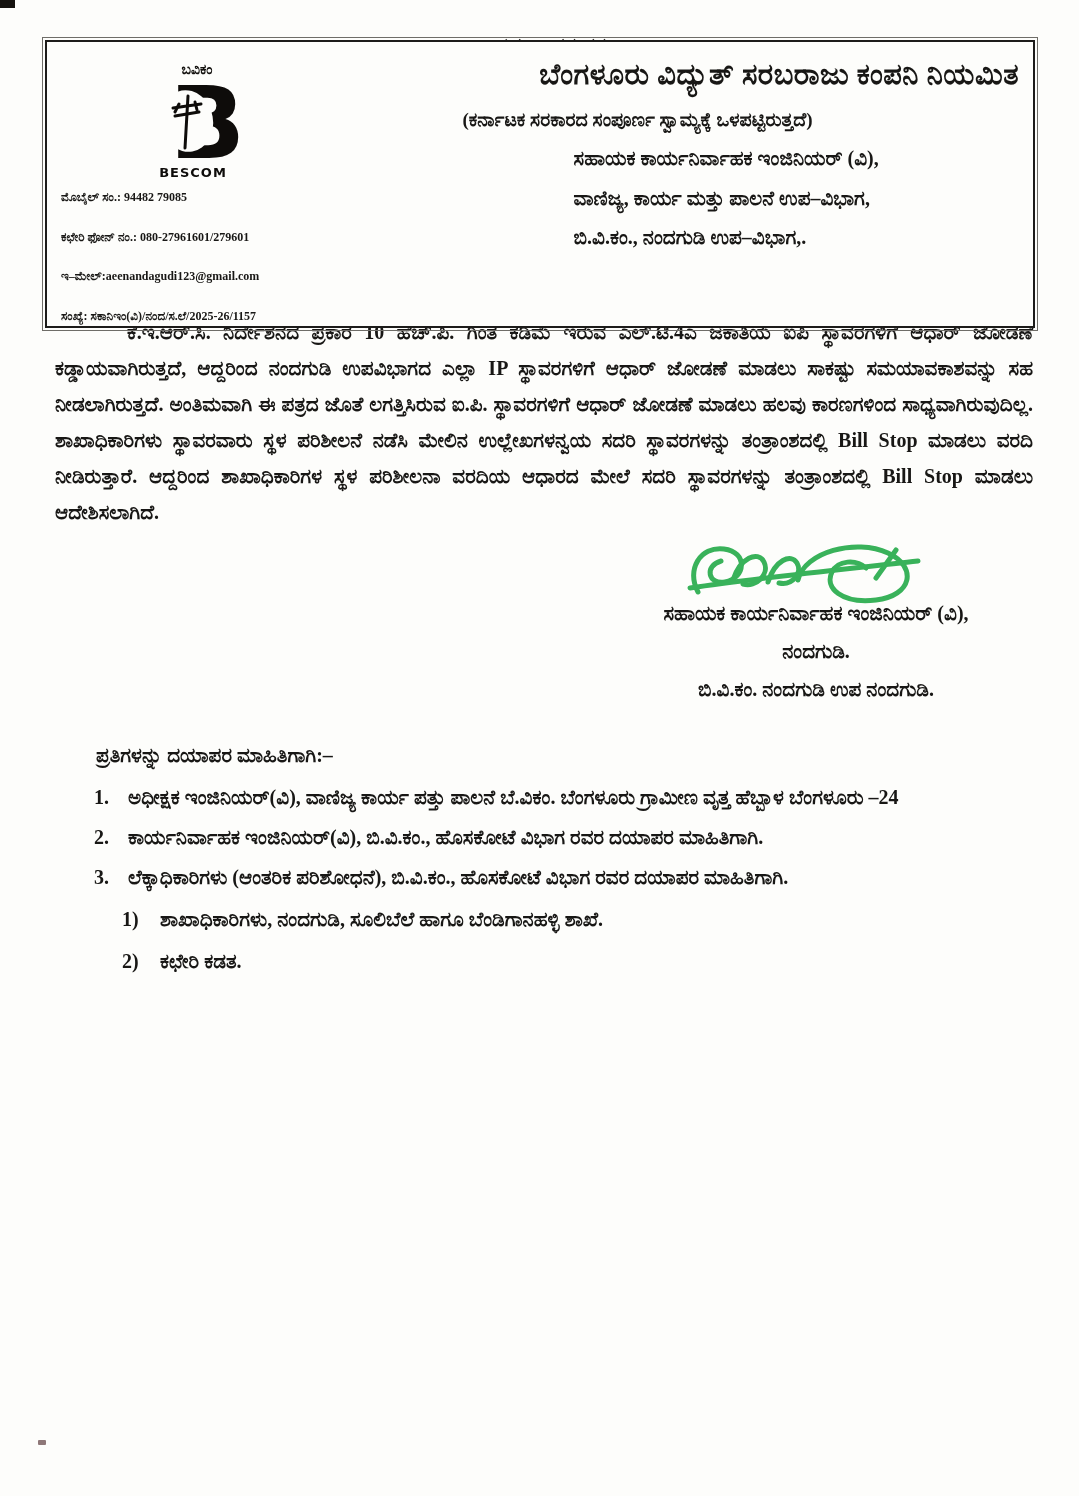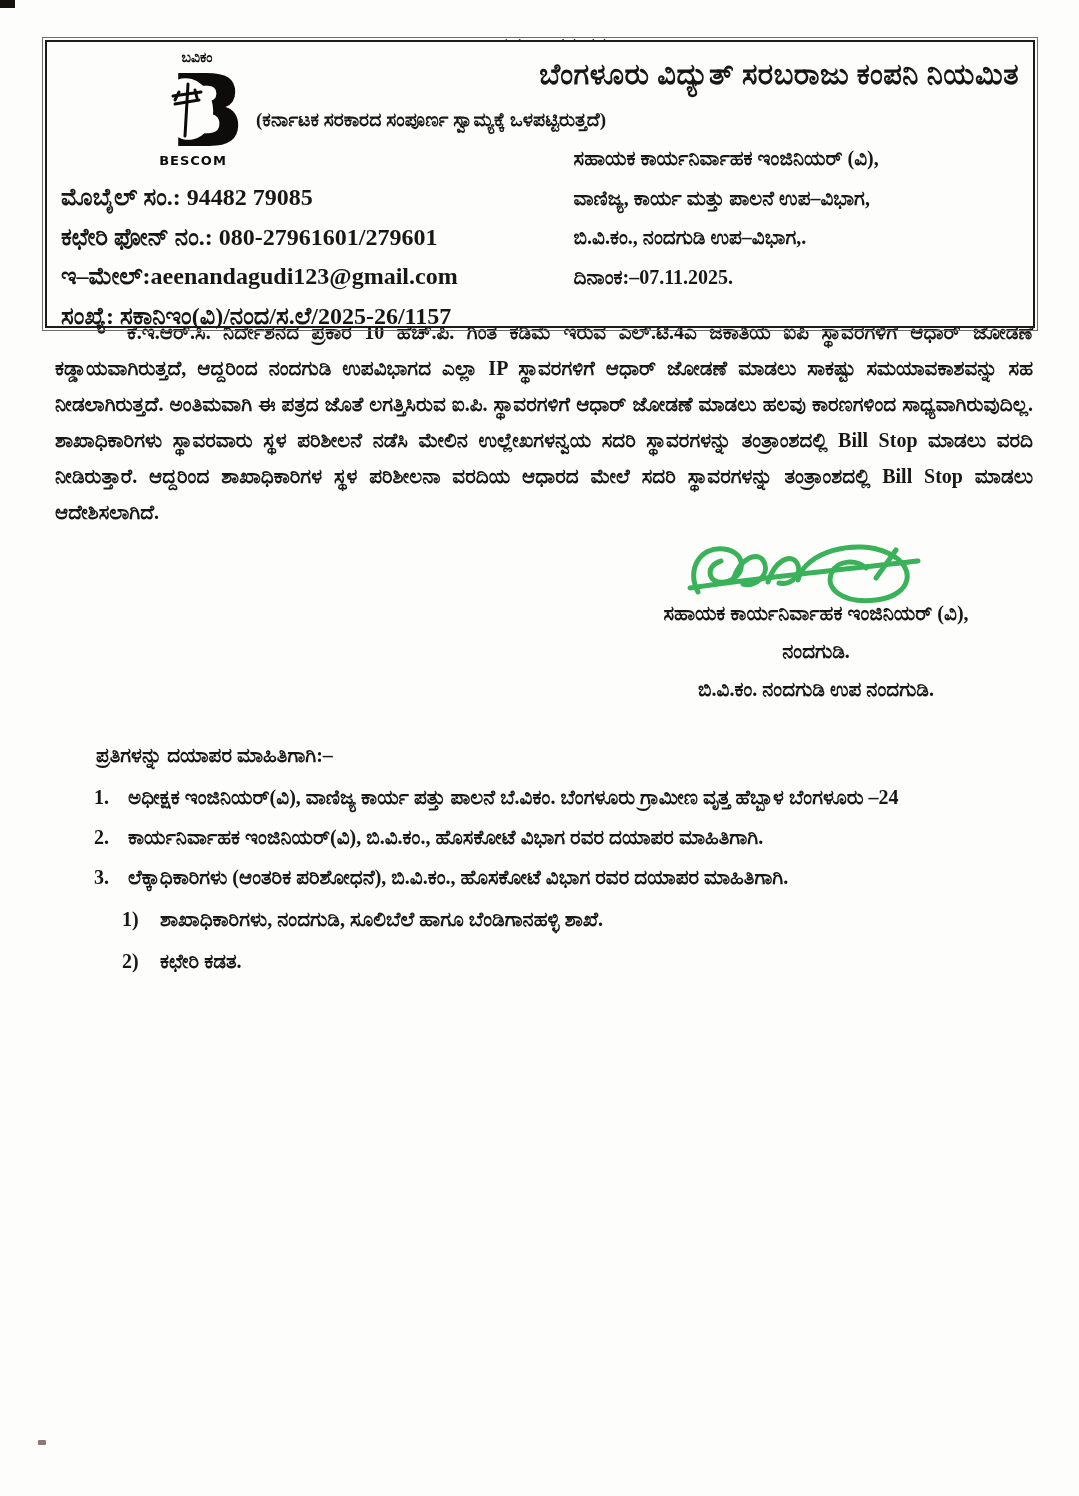--- a/index.html
+++ b/index.html
@@ -17,31 +17,31 @@
   }
   
   .header-box{
     position:absolute;left:45px;top:40px;width:990px;height:288px;
     border:2px solid #1d1c1a;
     outline:1px solid #6f6d68;outline-offset:2px;
     box-sizing:border-box;
     padding:8px 14px 10px 14px;
     background:#fdfdfb;
   }
-  .logo{position:absolute;left:88px;top:4px;width:118px;text-align:center;}
+  .logo{position:absolute;left:88px;top:16px;width:118px;text-align:center;}
   .company-name{
     margin:4px 0 0 195px;text-align:right;
     font-size:29px;font-weight:bold;line-height:40px;letter-spacing:.5px;
   }
   .company-sub{
-    margin:12px 0 0 195px;text-align:left;
+    margin:12px 0 0 195px;text-align:center;
     font-size:19px;font-weight:bold;line-height:27px;
   }
   .header-cols{display:flex;margin-top:6px;}
-  .left-col{flex:0 0 51%;margin-top:39px;font-size:24px;font-weight:bold;line-height:39.5px;}
+  .left-col{flex:0 0 51%;margin-top:39px;font-size:12px;font-weight:bold;line-height:39.5px;}
   .right-col{flex:1;font-size:20px;font-weight:bold;line-height:39.5px;padding-left:24px;}
   .left-col div,.right-col div{white-space:nowrap;}
   
   .doc-title{
     text-align:center;margin-top:34px;
     font-size:21px;font-weight:bold;
     text-decoration:underline;text-underline-offset:5px;text-decoration-thickness:2px;
   }
   .subject{
     margin:26px 62px 0 140px;
@@ -110,21 +110,20 @@
       <div class="left-col">
         <div>ಮೊಬೈಲ್ ಸಂ.: 94482 79085</div>
         <div>ಕಛೇರಿ ಫೋನ್ ನಂ.: 080-27961601/279601</div>
         <div>ಇ–ಮೇಲ್:aeenandagudi123@gmail.com</div>
         <div>ಸಂಖ್ಯೆ: ಸಕಾನಿಇಂ(ವಿ)/ನಂದ/ಸ.ಲೆ/2025-26/1157</div>
       </div>
       <div class="right-col">
         <div>ಸಹಾಯಕ ಕಾರ್ಯನಿರ್ವಾಹಕ ಇಂಜಿನಿಯರ್ (ವಿ),</div>
         <div>ವಾಣಿಜ್ಯ, ಕಾರ್ಯ ಮತ್ತು ಪಾಲನೆ ಉಪ–ವಿಭಾಗ,</div>
         <div>ಬಿ.ವಿ.ಕಂ., ನಂದಗುಡಿ ಉಪ–ವಿಭಾಗ,.</div>
-        <div>ದಿನಾಂಕ:–07.11.2025.</div>
       </div>
     </div>
   </div>
 
   <div class="doc-title">ಅಧಿಕೃತ ಜ್ಞಾಪನ ಪತ್ರ</div>
 
   <div class="subject">
     <span class="lbl">ವಿಷಯ:</span><span>10 ಹೆಚ್.ಪಿ. ಗಿಂತ ಕಡಿಮೆ ಸಂಪರ್ಕ ಭಾರವಿರುವ ಎಲ್.ಟಿ–4ಎ ಜಕಾತಿಯ ಆಧಾರ್ ಜೋಡಣೆ ಆಗದೇ ಇರುವ ಸ್ಥಾವರಗಳನ್ನು ಶಾಖಾಧಿಕಾರಿಗಳ ವರದಿಯ ಆಧಾರದ ಮೇರೆಗೆ ತಂತ್ರಾಂಶದಲ್ಲಿ Bill Stop ಮಾಡುವ ಬಗ್ಗೆ.</span>
   </div>
 

